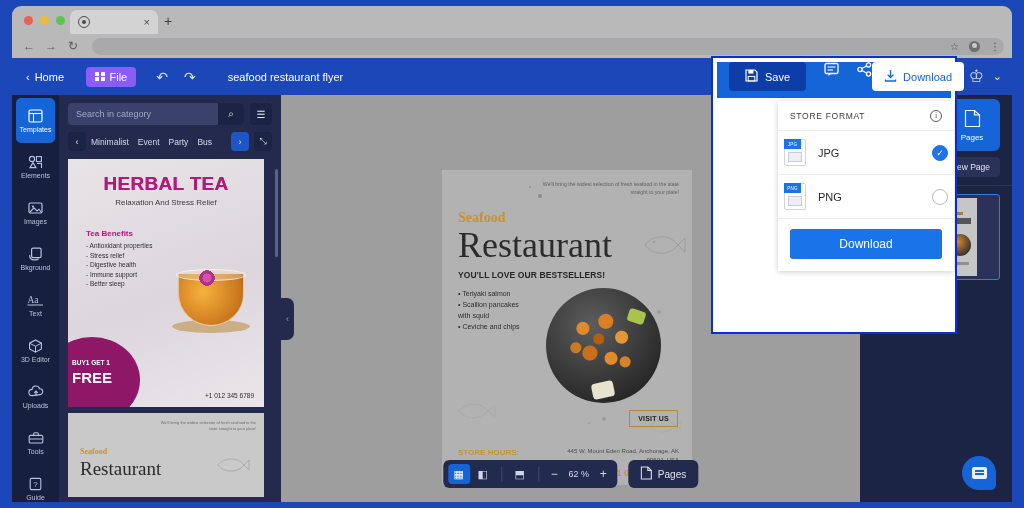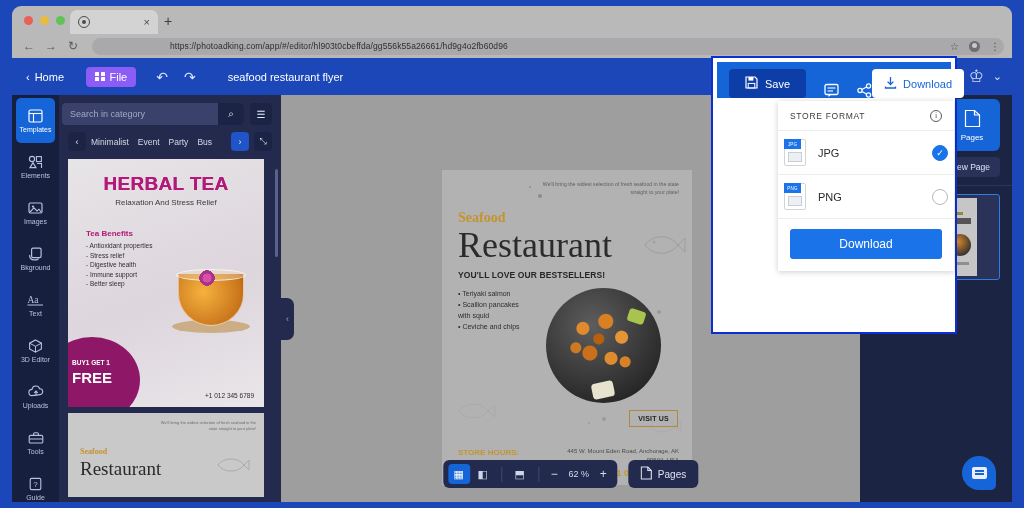--- a/index.html
+++ b/index.html
@@ -84,21 +84,21 @@
   .rail-item { height: 45px; display: flex; flex-direction: column; align-items: center;
     justify-content: center; gap: 3px; color: #b9c2da; font-size: 7px;
     margin: 0 4px 1px 4px; border-radius: 5px; }
   .rail-item.active { background: #1565d8; color: #fff; }
   .rail-ico { font-size: 14px; line-height: 14px; }
   .rail-ico svg { display: block; }
 
   
   .tpl-panel { position: absolute; left: 47px; top: 37px; width: 222px; bottom: 0;
     background: #232a4d; }
-  .search-row { display: flex; align-items: center; gap: 6px; padding: 8px 9px 0 3px; }
+  .search-row { display: flex; align-items: center; gap: 6px; padding: 8px 9px 0 9px; }
   .search-box { flex: 1; height: 22px; background: #3a416a; border-radius: 4px;
     display: flex; align-items: center; }
   .search-box input {
     flex: 1; border: none; outline: none; background: transparent;
     color: #c6cbe0; font-size: 9px; padding-left: 8px;
     font-family: "Liberation Sans", sans-serif;
   }
   .search-box input::placeholder { color: #a2a9c4; }
   .search-btn { width: 26px; height: 22px; background: #1b2444; border-radius: 0 4px 4px 0;
     display: flex; align-items: center; justify-content: center; color: #e3e7f5; font-size: 10px; }
@@ -254,21 +254,21 @@
   .pti-t1 { position: absolute; left: 4px; top: 14px; width: 20px; height: 3px; background: #9a8347; }
   .pti-t2 { position: absolute; left: 4px; top: 20px; width: 28px; height: 6px; background: #555; }
   .pti-food { position: absolute; left: 10px; top: 36px; width: 22px; height: 22px;
     border-radius: 50%; background: radial-gradient(circle at 40% 35%, #d9892e, #2e2e2e 78%); }
   .pti-b { position: absolute; left: 4px; top: 64px; width: 26px; height: 3px; background: #8f8f8f; }
 
   
   .dl-wrap { position: absolute; left: 711px; top: 56px; width: 246px; height: 278px;
     border: 2.5px solid #0b2fd0; background: #ffffff; z-index: 20; }
   .dl-topbar { position: absolute; left: 4px; top: 4px; right: 4px; height: 36px;
-    background: #1565d8; display: flex; align-items: flex-end; }
+    background: #1565d8; display: flex; align-items: flex-start; }
   .save-btn { margin-left: 12px; background: #0d3ea8; color: #fff; border-radius: 4px;
     padding: 7px 16px; font-size: 11px; display: flex; align-items: center; gap: 7px; }
   .tb-ico { color: #fff; font-size: 14px; margin-left: 18px; display: flex; align-items: center; }
   .dl-btn { margin-left: auto; margin-right: 8px; background: #fff; color: #1565d8;
     border-radius: 4px; padding: 7px 12px; font-size: 11px; display: flex;
     align-items: center; gap: 6px; }
   .dl-menu { position: absolute; left: 65px; top: 43px; width: 176px; background: #fff;
     box-shadow: 0 1px 6px rgba(0,0,0,.2); }
   .dl-row { height: 30px; display: flex; align-items: center; padding: 0 12px;
     border-bottom: 1px solid #ececec; }
@@ -318,21 +318,20 @@
         <span class="tab-fav"></span>
         <span class="tab-close">×</span>
       </div>
       <span class="newtab">+</span>
     </div>
     <div class="urlbar-row">
       <span class="nav-ico first">←</span>
       <span class="nav-ico">→</span>
       <span class="nav-ico">↻</span>
       <div class="omnibox">
-        <span class="url">https://photoadking.com/app/#/editor/hl903t0cbeffda/gg556k55a26661/hd9g4o2fb60d96</span>
         <span class="omni-right">
           <span class="star">☆</span>
           <span class="avatar-browser"></span>
           <span class="kebab">⋮</span>
         </span>
       </div>
     </div>
   </div>
 
   <div class="app">

